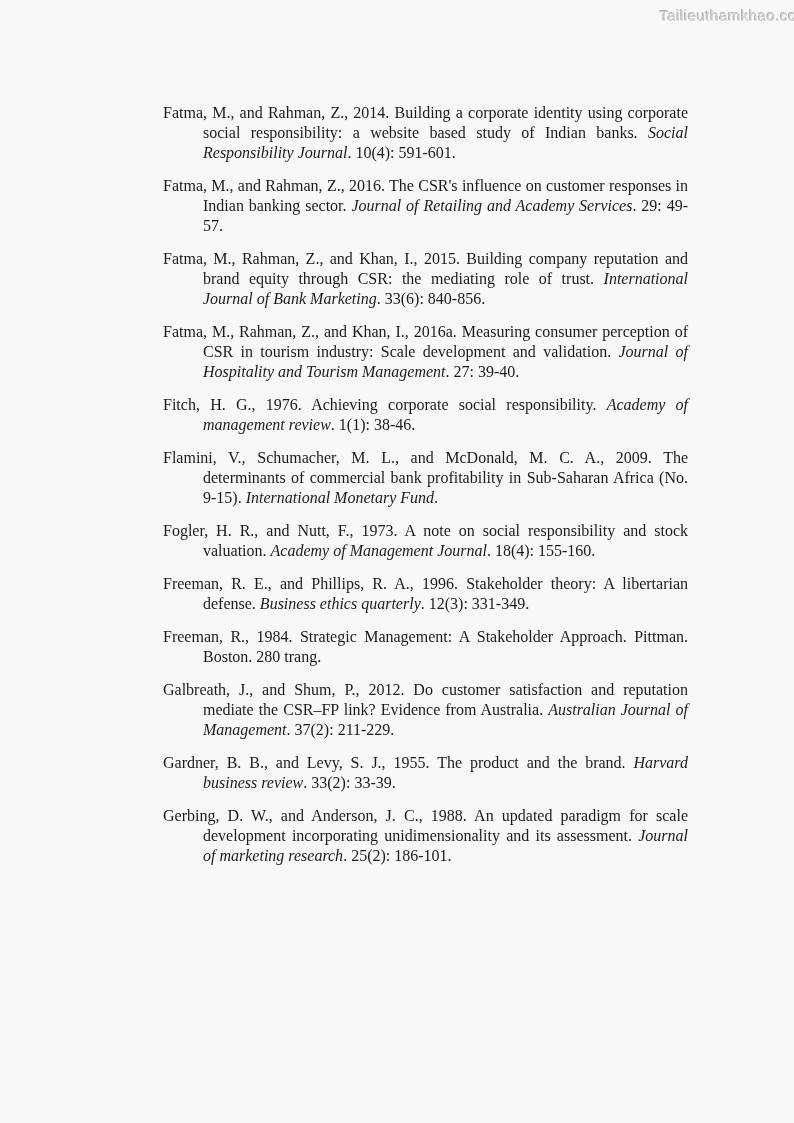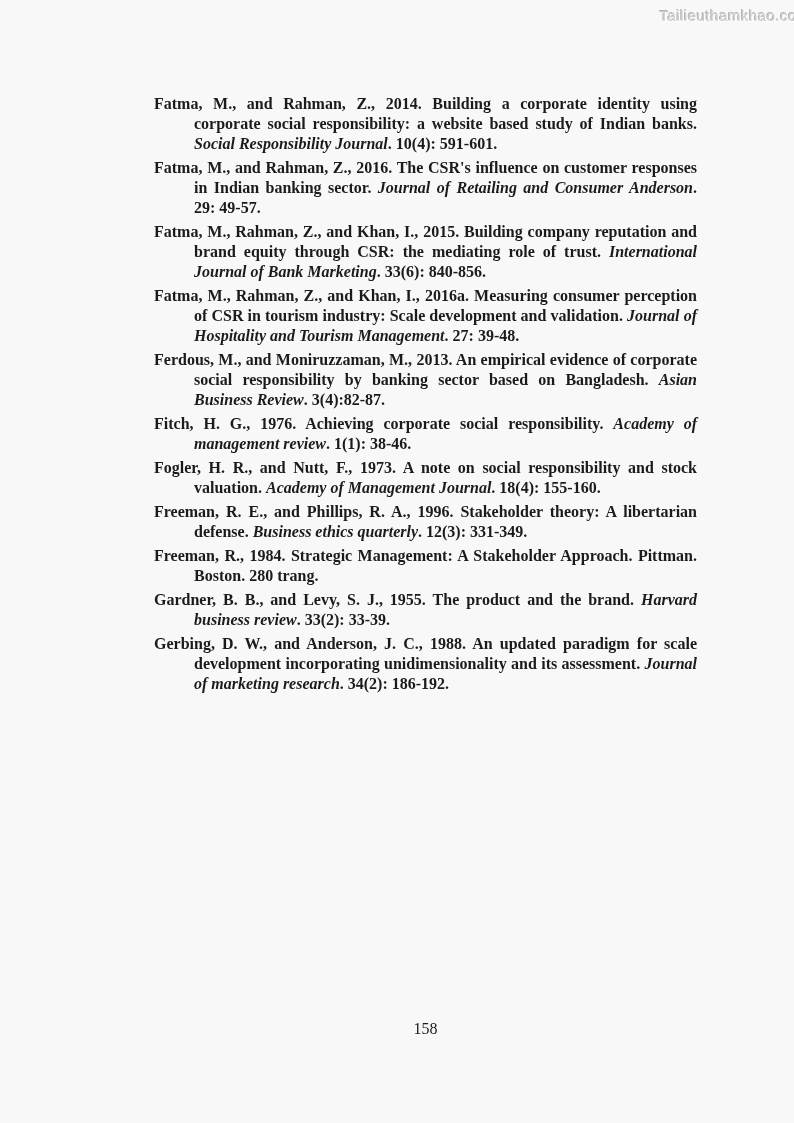--- a/index.html
+++ b/index.html
@@ -30,24 +30,23 @@
   .refs {
     position: absolute;
     left: 150px;
     top: 90px;
     width: 551px;
     font-size: 16px;
     line-height: 20px;
     text-align: justify;
   }
   .ref {
-    margin: 4px;
+    margin: 13px;
     padding-left: 40px;
     text-indent: -40px;
-    font-weight: bold;
   }
   .it {
     font-style: italic;
   }
   .pagenum {
     position: absolute;
     top: 1020px;
     left: 150px;
     width: 551px;
     text-align: center;
@@ -56,26 +55,26 @@
   }
 </style>
 </head>
 <body>
 
 <div class="page">
   <div class="watermark">Tailieuthamkhao.com</div>
 
   <div class="refs">
       <p class="ref"><span>Fatma, M., and Rahman, Z., 2014. Building a corporate identity using corporate social responsibility: a website based study of Indian banks. </span><span class="it">Social Responsibility Journal</span><span>. 10(4): 591-601.</span></p>
-      <p class="ref"><span>Fatma, M., and Rahman, Z., 2016. The CSR's influence on customer responses in Indian banking sector. </span><span class="it">Journal of Retailing and Consumer Anderson</span><span>. 29: 49-57.</span></p>
+      <p class="ref"><span>Fatma, M., and Rahman, Z., 2016. The CSR's influence on customer responses in Indian banking sector. </span><span class="it">Journal of Retailing and Academy Services</span><span>. 29: 49-57.</span></p>
       <p class="ref"><span>Fatma, M., Rahman, Z., and Khan, I., 2015. Building company reputation and brand equity through CSR: the mediating role of trust. </span><span class="it">International Journal of Bank Marketing</span><span>. 33(6): 840-856.</span></p>
-      <p class="ref"><span>Fatma, M., Rahman, Z., and Khan, I., 2016a. Measuring consumer perception of CSR in tourism industry: Scale development and validation. </span><span class="it">Journal of Hospitality and Tourism Management</span><span>. 27: 39-48.</span></p>
-      <p class="ref"><span>Ferdous, M., and Moniruzzaman, M., 2013. An empirical evidence of corporate social responsibility by banking sector based on Bangladesh. </span><span class="it">Asian Business Review</span><span>. 3(4):82-87.</span></p>
+      <p class="ref"><span>Fatma, M., Rahman, Z., and Khan, I., 2016a. Measuring consumer perception of CSR in tourism industry: Scale development and validation. </span><span class="it">Journal of Hospitality and Tourism Management</span><span>. 27: 39-40.</span></p>
       <p class="ref"><span>Fitch, H. G., 1976. Achieving corporate social responsibility. </span><span class="it">Academy of management review</span><span>. 1(1): 38-46.</span></p>
+      <p class="ref"><span>Flamini, V., Schumacher, M. L., and McDonald, M. C. A., 2009. The determinants of commercial bank profitability in Sub-Saharan Africa (No. 9-15). </span><span class="it">International Monetary Fund</span><span>.</span></p>
       <p class="ref"><span>Fogler, H. R., and Nutt, F., 1973. A note on social responsibility and stock valuation. </span><span class="it">Academy of Management Journal</span><span>. 18(4): 155-160.</span></p>
       <p class="ref"><span>Freeman, R. E., and Phillips, R. A., 1996. Stakeholder theory: A libertarian defense. </span><span class="it">Business ethics quarterly</span><span>. 12(3): 331-349.</span></p>
       <p class="ref"><span>Freeman, R., 1984. Strategic Management: A Stakeholder Approach. Pittman. Boston. 280 trang.</span></p>
+      <p class="ref"><span>Galbreath, J., and Shum, P., 2012. Do customer satisfaction and reputation mediate the CSR–FP link? Evidence from Australia. </span><span class="it">Australian Journal of Management</span><span>. 37(2): 211-229.</span></p>
       <p class="ref"><span>Gardner, B. B., and Levy, S. J., 1955. The product and the brand. </span><span class="it">Harvard business review</span><span>. 33(2): 33-39.</span></p>
-      <p class="ref"><span>Gerbing, D. W., and Anderson, J. C., 1988. An updated paradigm for scale development incorporating unidimensionality and its assessment. </span><span class="it">Journal of marketing research</span><span>. 34(2): 186-192.</span></p>
+      <p class="ref"><span>Gerbing, D. W., and Anderson, J. C., 1988. An updated paradigm for scale development incorporating unidimensionality and its assessment. </span><span class="it">Journal of marketing research</span><span>. 25(2): 186-101.</span></p>
     </div>
 
-  <div class="pagenum">158</div>
 </div>
 
 </body></html>

